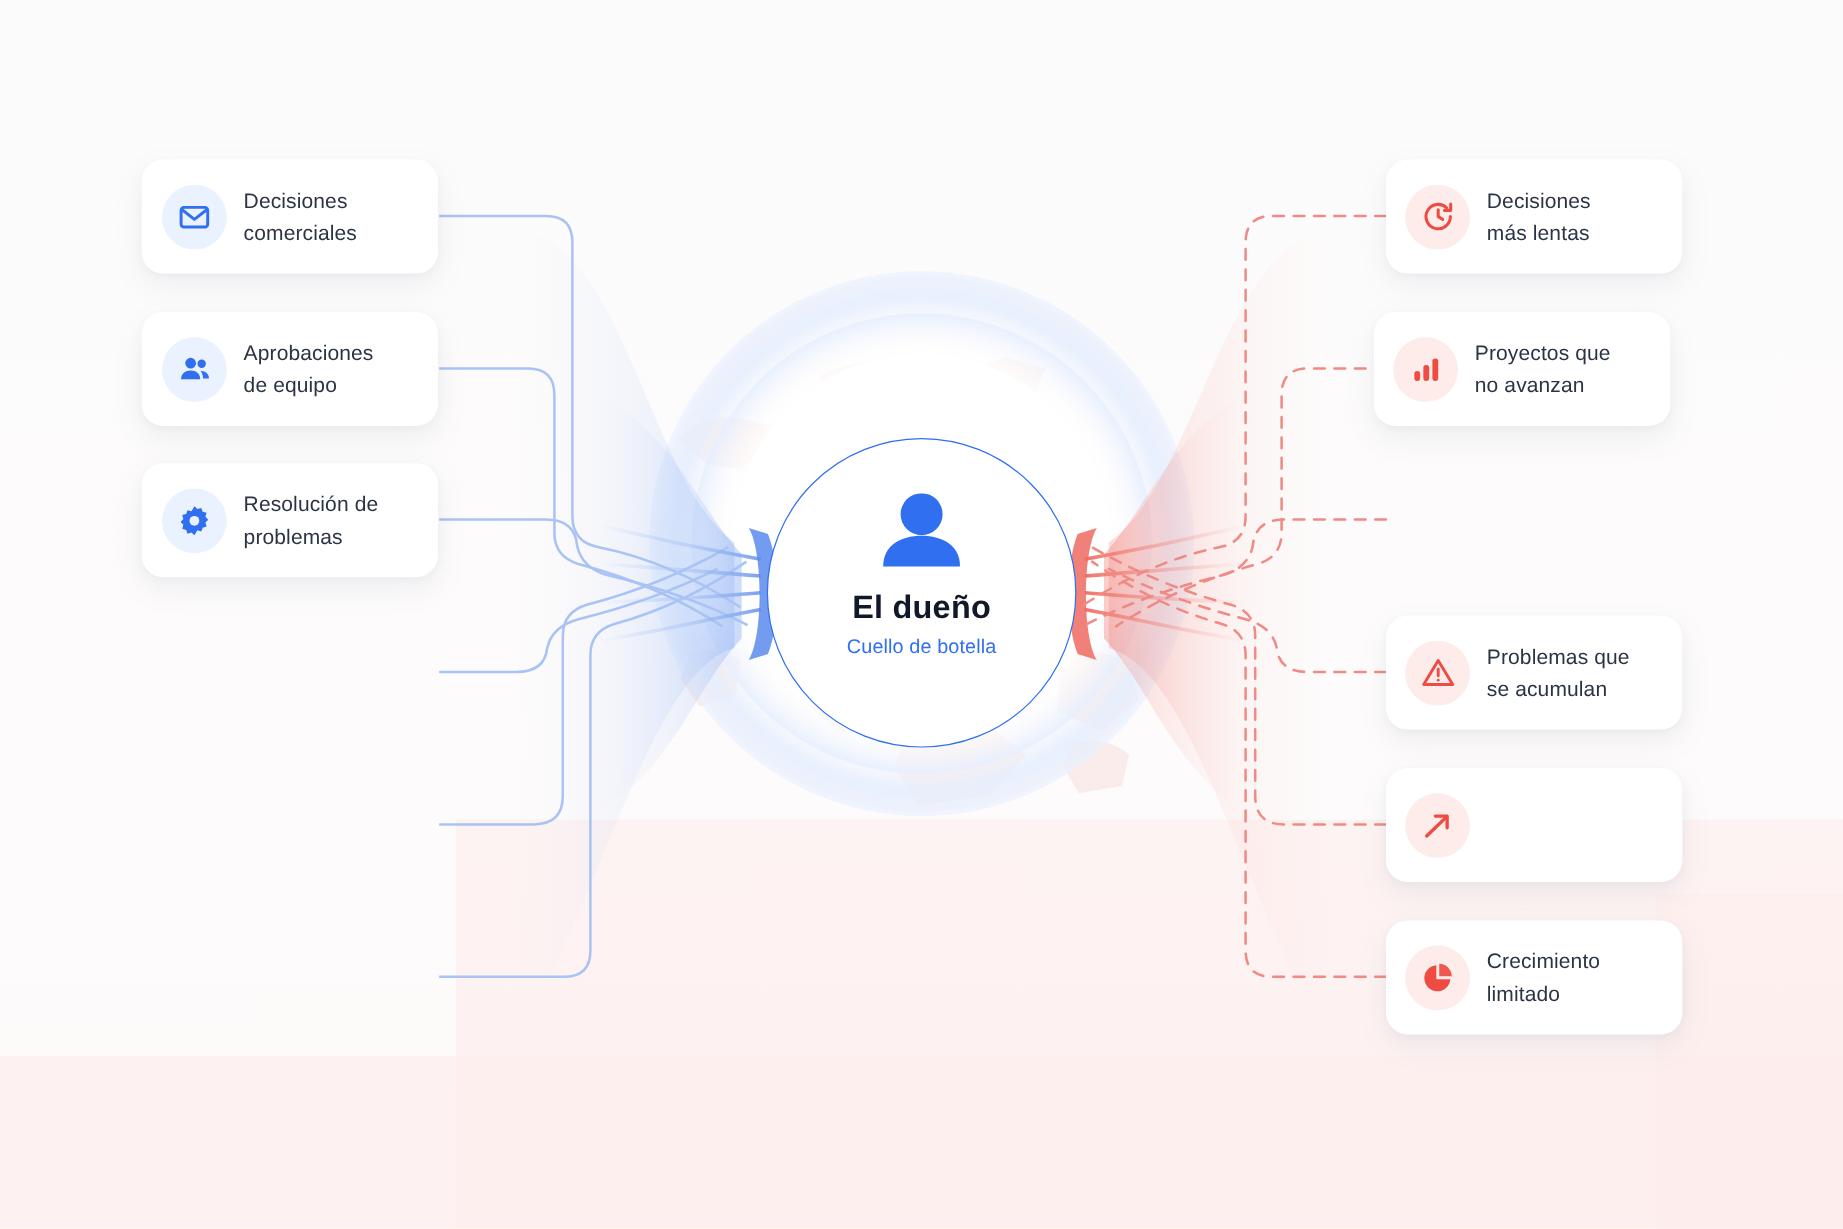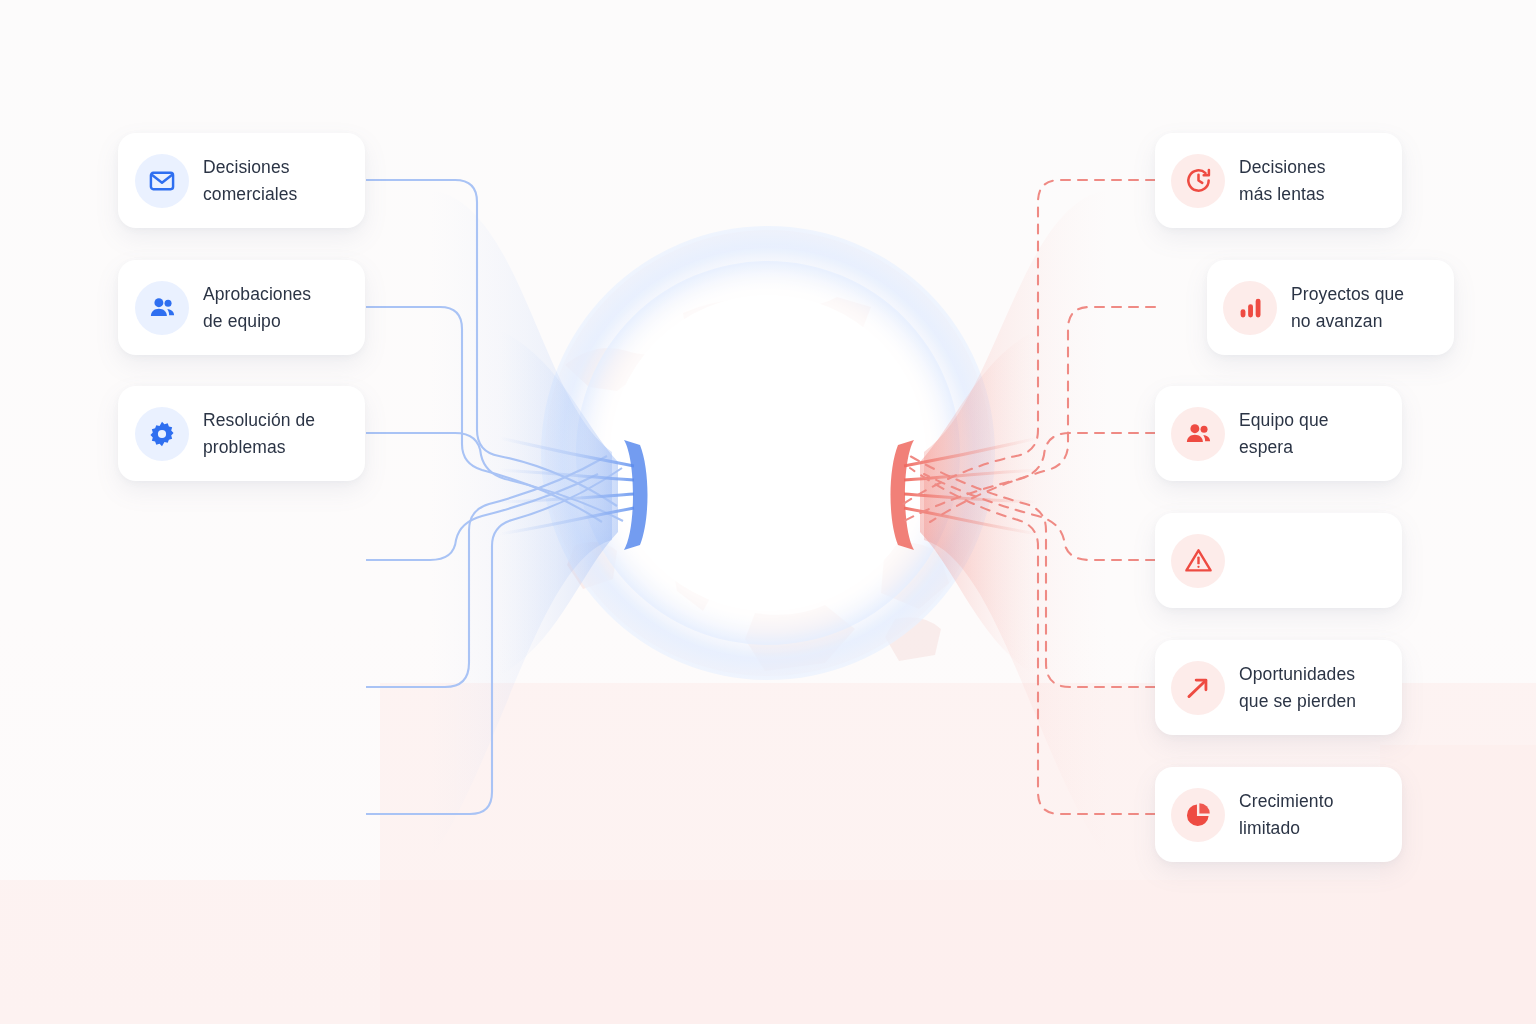--- a/index.html
+++ b/index.html
@@ -275,71 +275,69 @@
       <svg width="29" height="29" viewBox="0 0 24 24" fill="none" stroke="#ee4b42" stroke-width="2.1" stroke-linecap="round" stroke-linejoin="round">
         <path d="M20.4 12a8.4 8.4 0 1 1-2.6-6.1"></path>
         <path d="M20.6 3.4v4.3h-4.3"></path>
         <path d="M12 7.3V12l3.1 1.9"></path>
       </svg>
     </span>
     <span class="card-label">Decisiones
 más lentas</span>
   </div>
 
-  <div class="card right" style="left:1207px;top:260px">
+  <div class="card right" style="left:1145px;top:260px">
     <span class="ico red">
       <svg width="27" height="27" viewBox="0 0 24 24" fill="#ee4b42">
         <rect x="3.2" y="13.5" width="4.3" height="7.3" rx="2.1"></rect>
         <rect x="9.9" y="9.0" width="4.3" height="11.8" rx="2.1"></rect>
         <rect x="16.6" y="4.2" width="4.3" height="16.6" rx="2.1"></rect>
       </svg>
     </span>
     <span class="card-label">Proyectos que
 no avanzan</span>
   </div>
 
-  <div class="card right" style="left:1155px;top:386px">
-    <span class="ico red">
-      <svg width="29" height="29" viewBox="0 0 24 24" fill="#ee4b42">
-        <circle cx="9" cy="8" r="3.7"></circle>
-          <circle cx="16.6" cy="8.4" r="2.9"></circle>
-        <path d="M2.4 19c0-3.7 2.9-6 6.6-6s6.6 2.3 6.6 6z"></path>
-        <path d="M16.2 13.4c3 0 5.4 2 5.4 5.1h-4.1c0-1.9-.5-3.6-1.6-5.0z"></path>
-      </svg>
-    </span>
-    <span class="card-label">Equipo que
-espera</span>
-  </div>
 
   <div class="card right" style="left:1155px;top:513px">
     <span class="ico red">
       <svg width="29" height="29" viewBox="0 0 24 24" fill="none" stroke="#ee4b42" stroke-width="2.0" stroke-linecap="round" stroke-linejoin="round">
         <path d="M12 3.6L22 20.2H2z"></path>
           <path d="M12 9.6v4.6"></path>
           <circle cx="12" cy="17.2" r=".95" fill="#ee4b42" stroke="none"></circle>
       </svg>
     </span>
+    <span class="card-label">Problemas que
+se acumulan</span>
   </div>
 
   <div class="card right" style="left:1155px;top:640px">
     <span class="ico red">
       <svg width="28" height="28" viewBox="0 0 24 24" fill="none" stroke="#ee4b42" stroke-width="2.4" stroke-linecap="round" stroke-linejoin="round">
         <path d="M4.2 19.4L18.6 5.6"></path>
           <path d="M10.4 5.2h8.4v8.4"></path>
       </svg>
     </span>
-    <span class="card-label">Oportunidades
-que se pierden</span>
   </div>
 
   <div class="card right" style="left:1155px;top:767px">
     <span class="ico red">
       <svg width="28" height="28" viewBox="0 0 24 24" fill="#ee4b42">
         <path d="M11.1 2.9A9.3 9.3 0 1 0 21.1 12.9H11.1z"></path>
         <path d="M13.2 1.9v8.9h8.9A9.0 9.0 0 0 0 13.2 1.9z" opacity=".92"></path>
       </svg>
     </span>
     <span class="card-label">Crecimiento
 limitado</span>
   </div>
 
+  <div class="hub">
+    <span class="hub-avatar">
+      <svg width="72" height="62" viewBox="0 0 72 62" fill="#2f6ff0">
+        <circle cx="36" cy="17.5" r="17.5"></circle>
+        <path d="M4 61c0-17.2 14.3-25.5 32-25.5S68 43.8 68 61z"></path>
+      </svg>
+    </span>
+    <span class="hub-title">El dueño</span>
+    <span class="hub-sub">Cuello de botella</span>
+  </div>
 
 </div>
 
 </body></html>

